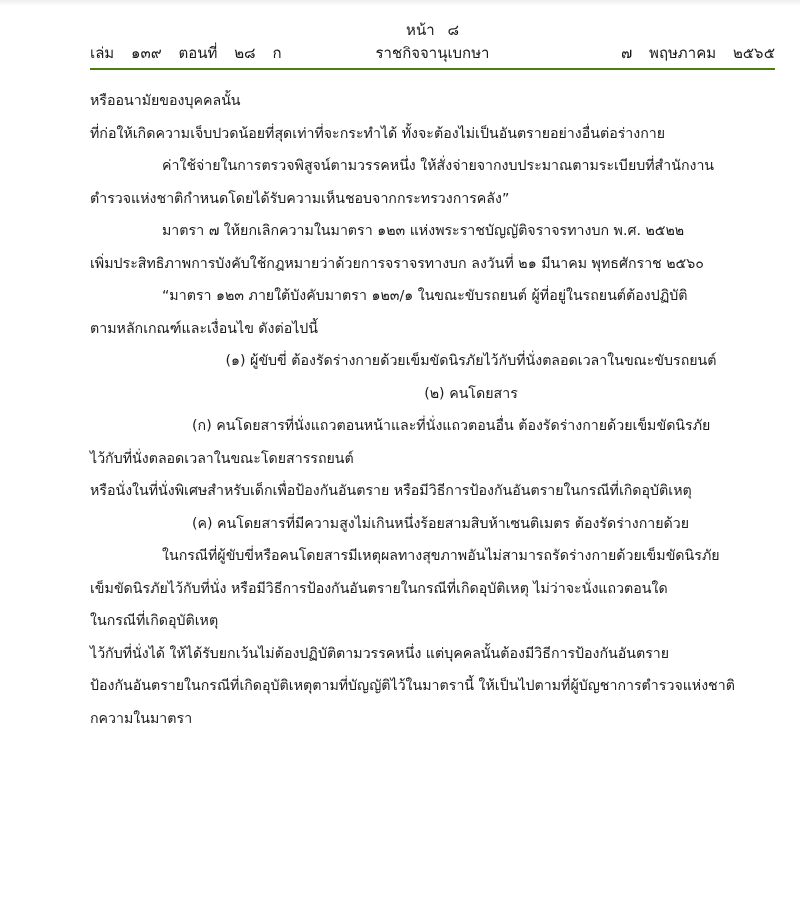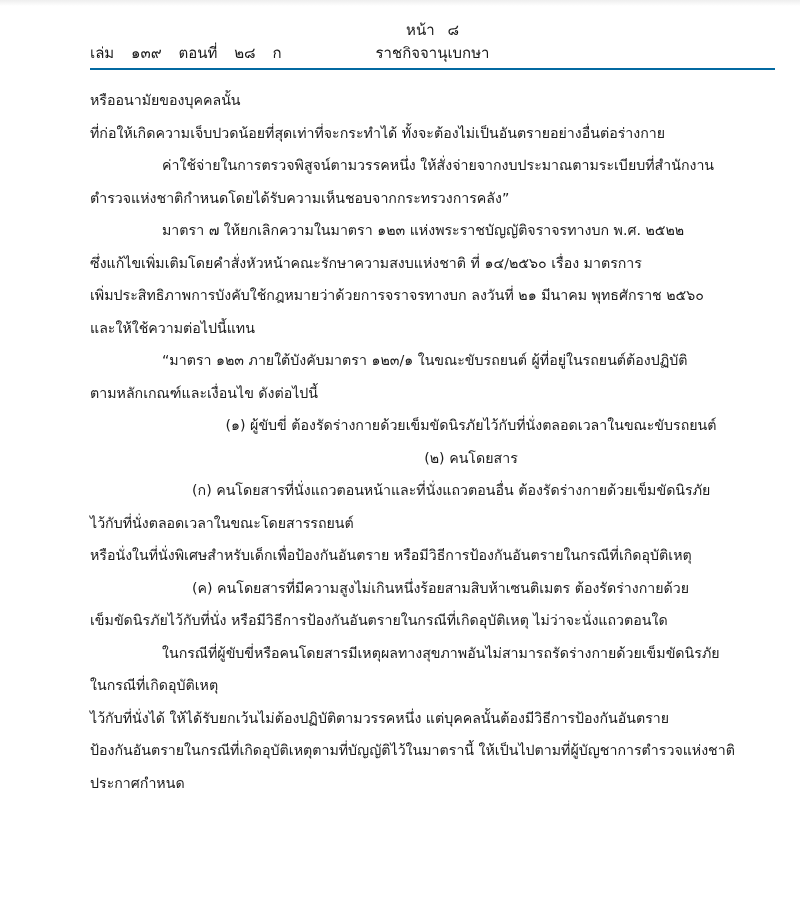--- a/index.html
+++ b/index.html
@@ -4,21 +4,21 @@
   <style>
     html, body { margin: 0; padding: 0; background: #ffffff; }
     body { width: 800px; height: 910px; overflow: hidden; position: relative;
       font-family: "DejaVu Sans", "Liberation Sans", sans-serif; color: #1a1a1a; }
     .topfade { position: absolute; left: 0; top: 0; width: 800px; height: 6px;
       background: linear-gradient(#eeeeee, #ffffff); }
     .page-header { position: absolute; left: 90px; top: 8px; width: 685px; margin-top: 12px; }
     .page-no { text-align: center; font-size: 15px; line-height: 20px; height: 22px; }
     .page-no span { margin: 0 4px; }
     .hdr-row { display: flex; justify-content: space-between; align-items: baseline;
-      font-size: 15px; line-height: 22px; padding-bottom: 4px; border-bottom: 2px solid #0369a1; }
+      font-size: 15px; line-height: 22px; padding-bottom: 4px; border-bottom: 2px solid #4d7c0f; }
     .hdr-left span, .hdr-right span { margin-right: 12px; }
     .hdr-right span:last-child { margin-right: 0; }
     .hdr-center { position: absolute; left: 0; right: 0; text-align: center; pointer-events: none; }
     .body-text { position: absolute; left: 90px; top: 84px; width: 690px; font-size: 14.2px; }
     .line { height: 32.5px; line-height: 32.5px; white-space: nowrap; }
     .ind1 { padding-left: 72px; }
     .ind2 { padding-left: 72px; text-align: center; }
     .ind3 { padding-left: 102px; }
   </style>
 </head>
@@ -33,39 +33,42 @@
   </div>
   <div class="hdr-row" style="position:relative;">
     <div class="hdr-left">
       <span>เล่ม</span>
       <span>๑๓๙</span>
       <span>ตอนที่</span>
       <span>๒๘</span>
       <span>ก</span>
     </div>
     <div class="hdr-center">ราชกิจจานุเบกษา</div>
+    <div class="hdr-right">
+      <span>๗</span>
+      <span>พฤษภาคม</span>
+      <span>๒๕๖๕</span>
+    </div>
   </div>
 </div>
 
 <div class="body-text">
   <div class="line">หรืออนามัยของบุคคลนั้น</div>
   <div class="line">ที่ก่อให้เกิดความเจ็บปวดน้อยที่สุดเท่าที่จะกระทำได้   ทั้งจะต้องไม่เป็นอันตรายอย่างอื่นต่อร่างกาย</div>
   <div class="line ind1">ค่าใช้จ่ายในการตรวจพิสูจน์ตามวรรคหนึ่ง  ให้สั่งจ่ายจากงบประมาณตามระเบียบที่สำนักงาน</div>
   <div class="line">ตำรวจแห่งชาติกำหนดโดยได้รับความเห็นชอบจากกระทรวงการคลัง”</div>
   <div class="line ind1">มาตรา   ๗   ให้ยกเลิกความในมาตรา ๑๒๓ แห่งพระราชบัญญัติจราจรทางบก พ.ศ. ๒๕๒๒</div>
-  <div class="line">ซึ่งแก้ไขเพิ่มเติมโดยคำสั่งหัวหน้าคณะรักษาความสงบแห่งชาติ  ที่  ๑๔/๒๕๖๐  เรื่อง  มาตรการ</div>
   <div class="line">เพิ่มประสิทธิภาพการบังคับใช้กฎหมายว่าด้วยการจราจรทางบก ลงวันที่ ๒๑ มีนาคม พุทธศักราช ๒๕๖๐</div>
-  <div class="line">และให้ใช้ความต่อไปนี้แทน</div>
   <div class="line ind1">“มาตรา ๑๒๓ ภายใต้บังคับมาตรา ๑๒๓/๑ ในขณะขับรถยนต์ ผู้ที่อยู่ในรถยนต์ต้องปฏิบัติ</div>
   <div class="line">ตามหลักเกณฑ์และเงื่อนไข  ดังต่อไปนี้</div>
   <div class="line ind2">(๑)  ผู้ขับขี่  ต้องรัดร่างกายด้วยเข็มขัดนิรภัยไว้กับที่นั่งตลอดเวลาในขณะขับรถยนต์</div>
   <div class="line ind2">(๒)  คนโดยสาร</div>
   <div class="line ind3">(ก)  คนโดยสารที่นั่งแถวตอนหน้าและที่นั่งแถวตอนอื่น  ต้องรัดร่างกายด้วยเข็มขัดนิรภัย</div>
   <div class="line">ไว้กับที่นั่งตลอดเวลาในขณะโดยสารรถยนต์</div>
   <div class="line">หรือนั่งในที่นั่งพิเศษสำหรับเด็กเพื่อป้องกันอันตราย  หรือมีวิธีการป้องกันอันตรายในกรณีที่เกิดอุบัติเหตุ</div>
   <div class="line ind3">(ค)  คนโดยสารที่มีความสูงไม่เกินหนึ่งร้อยสามสิบห้าเซนติเมตร  ต้องรัดร่างกายด้วย</div>
+  <div class="line ind1">ในกรณีที่ผู้ขับขี่หรือคนโดยสารมีเหตุผลทางสุขภาพอันไม่สามารถรัดร่างกายด้วยเข็มขัดนิรภัย</div>
   <div class="line">เข็มขัดนิรภัยไว้กับที่นั่ง  หรือมีวิธีการป้องกันอันตรายในกรณีที่เกิดอุบัติเหตุ  ไม่ว่าจะนั่งแถวตอนใด</div>
-  <div class="line ind1">ในกรณีที่ผู้ขับขี่หรือคนโดยสารมีเหตุผลทางสุขภาพอันไม่สามารถรัดร่างกายด้วยเข็มขัดนิรภัย</div>
   <div class="line">ในกรณีที่เกิดอุบัติเหตุ</div>
   <div class="line">ไว้กับที่นั่งได้  ให้ได้รับยกเว้นไม่ต้องปฏิบัติตามวรรคหนึ่ง  แต่บุคคลนั้นต้องมีวิธีการป้องกันอันตราย</div>
   <div class="line">ป้องกันอันตรายในกรณีที่เกิดอุบัติเหตุตามที่บัญญัติไว้ในมาตรานี้  ให้เป็นไปตามที่ผู้บัญชาการตำรวจแห่งชาติ</div>
-  <div class="line">ประกาศกำหนด</div>
+  <div class="line">กความในมาตรา</div>
 </div>
 
 </body></html>

